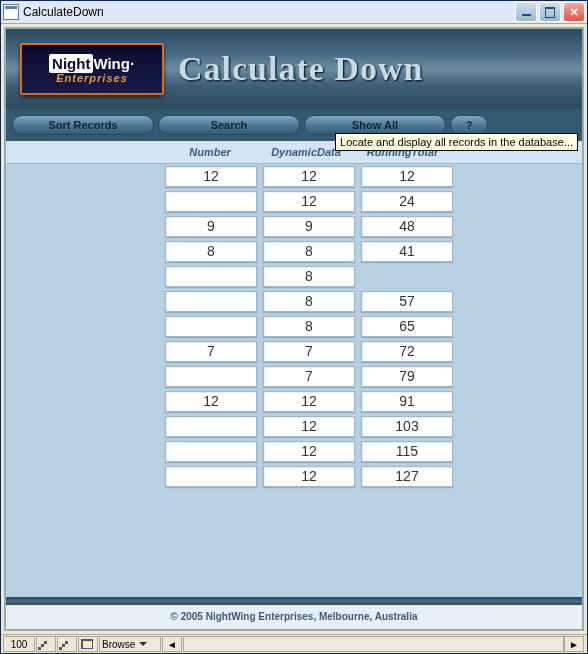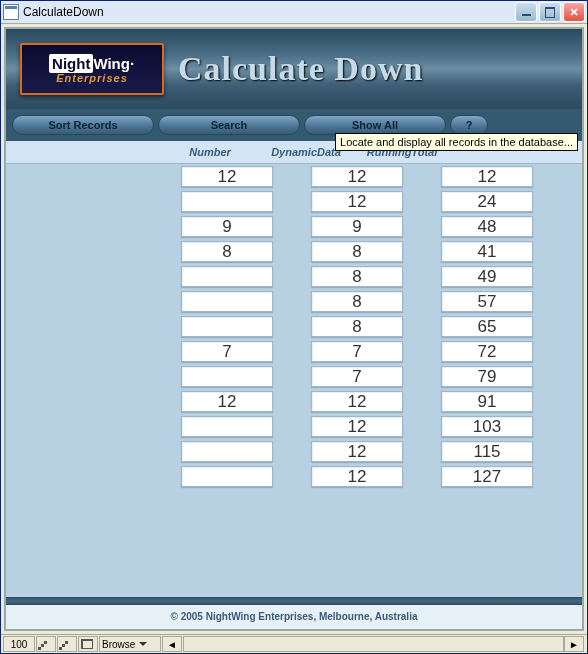--- a/index.html
+++ b/index.html
@@ -27,21 +27,21 @@
 .tooltip{position:absolute;right:4px;top:24px;background:#ffffe1;border:1px solid #000;padding:2px 4px;font-size:11px;white-space:nowrap;z-index:10}
 .headers{display:flex;background:#d3e4f4;border-bottom:1px solid #9db6cc;height:22px;align-items:center;color:#3b5a78;font-weight:bold;font-style:italic;font-size:11px}
 .hcol{text-align:center}
 .hcol.c0{width:156px}
 .hcol.c1{width:96px}
 .hcol.c2{width:96px}
 .hcol.c3{width:96px}
 .grid{flex:1;background:#b7d1e2;overflow:hidden;padding-top:2px}
 .row{display:flex;height:22px;margin-bottom:3px;align-items:flex-start}
 .row .sp{width:156px}
-.cell{width:90px;height:19px;margin:0 19px;background:#fff;border:1px solid #9db6cc;box-shadow:inset 1px 1px 0 #e6eef6, 0 1px 1px rgba(120,140,160,.5);text-align:center;line-height:19px;font-size:17px;color:#333}
+.cell{width:90px;height:19px;margin:0 3px;background:#fff;border:1px solid #9db6cc;box-shadow:inset 1px 1px 0 #e6eef6, 0 1px 1px rgba(120,140,160,.5);text-align:center;line-height:19px;font-size:14px;color:#333}
 .footer-bar{height:8px;background:linear-gradient(to bottom,#2b4a5e,#476b82,#2b4a5e)}
 .copyright{height:24px;background:#e6f0f7;text-align:center;line-height:24px;color:#3b5a78;font-weight:bold;font-size:10px}
 .statusbar{height:18px;background:#ece9d8;border-top:1px solid #aca899;display:flex;align-items:center;font-size:10px;padding:0 2px}
 .statusbar .seg{border:1px solid #aca899;height:14px;display:flex;align-items:center;padding:0 2px;margin-right:1px;background:#ece9d8}
 .statusbar .zoom{width:26px;justify-content:center}
 .statusbar .stairs{width:14px;position:relative}
 .statusbar .stairs:before{content:"";position:absolute;width:3px;height:3px;background:#555;left:1px;bottom:1px;box-shadow:3px -3px 0 #555,6px -6px 0 #555}
 .statusbar .tinytbl{width:14px}
 .statusbar .tinytbl:before{content:"";display:block;width:10px;height:8px;border:1px solid #555;box-shadow:inset 0 3px 0 -2px #555,inset 4px 0 0 -3px #555}
 .statusbar .mode{width:56px}
@@ -117,21 +117,20 @@
         <div class="row">
           <div class="sp"></div>
           <div class="cell">8</div>
           <div class="cell">8</div>
           <div class="cell">41</div>
         </div>
         <div class="row">
           <div class="sp"></div>
           <div class="cell"></div>
           <div class="cell">8</div>
-          <div class="cell">49</div>
         </div>
         <div class="row">
           <div class="sp"></div>
           <div class="cell"></div>
           <div class="cell">8</div>
           <div class="cell">57</div>
         </div>
         <div class="row">
           <div class="sp"></div>
           <div class="cell"></div>

